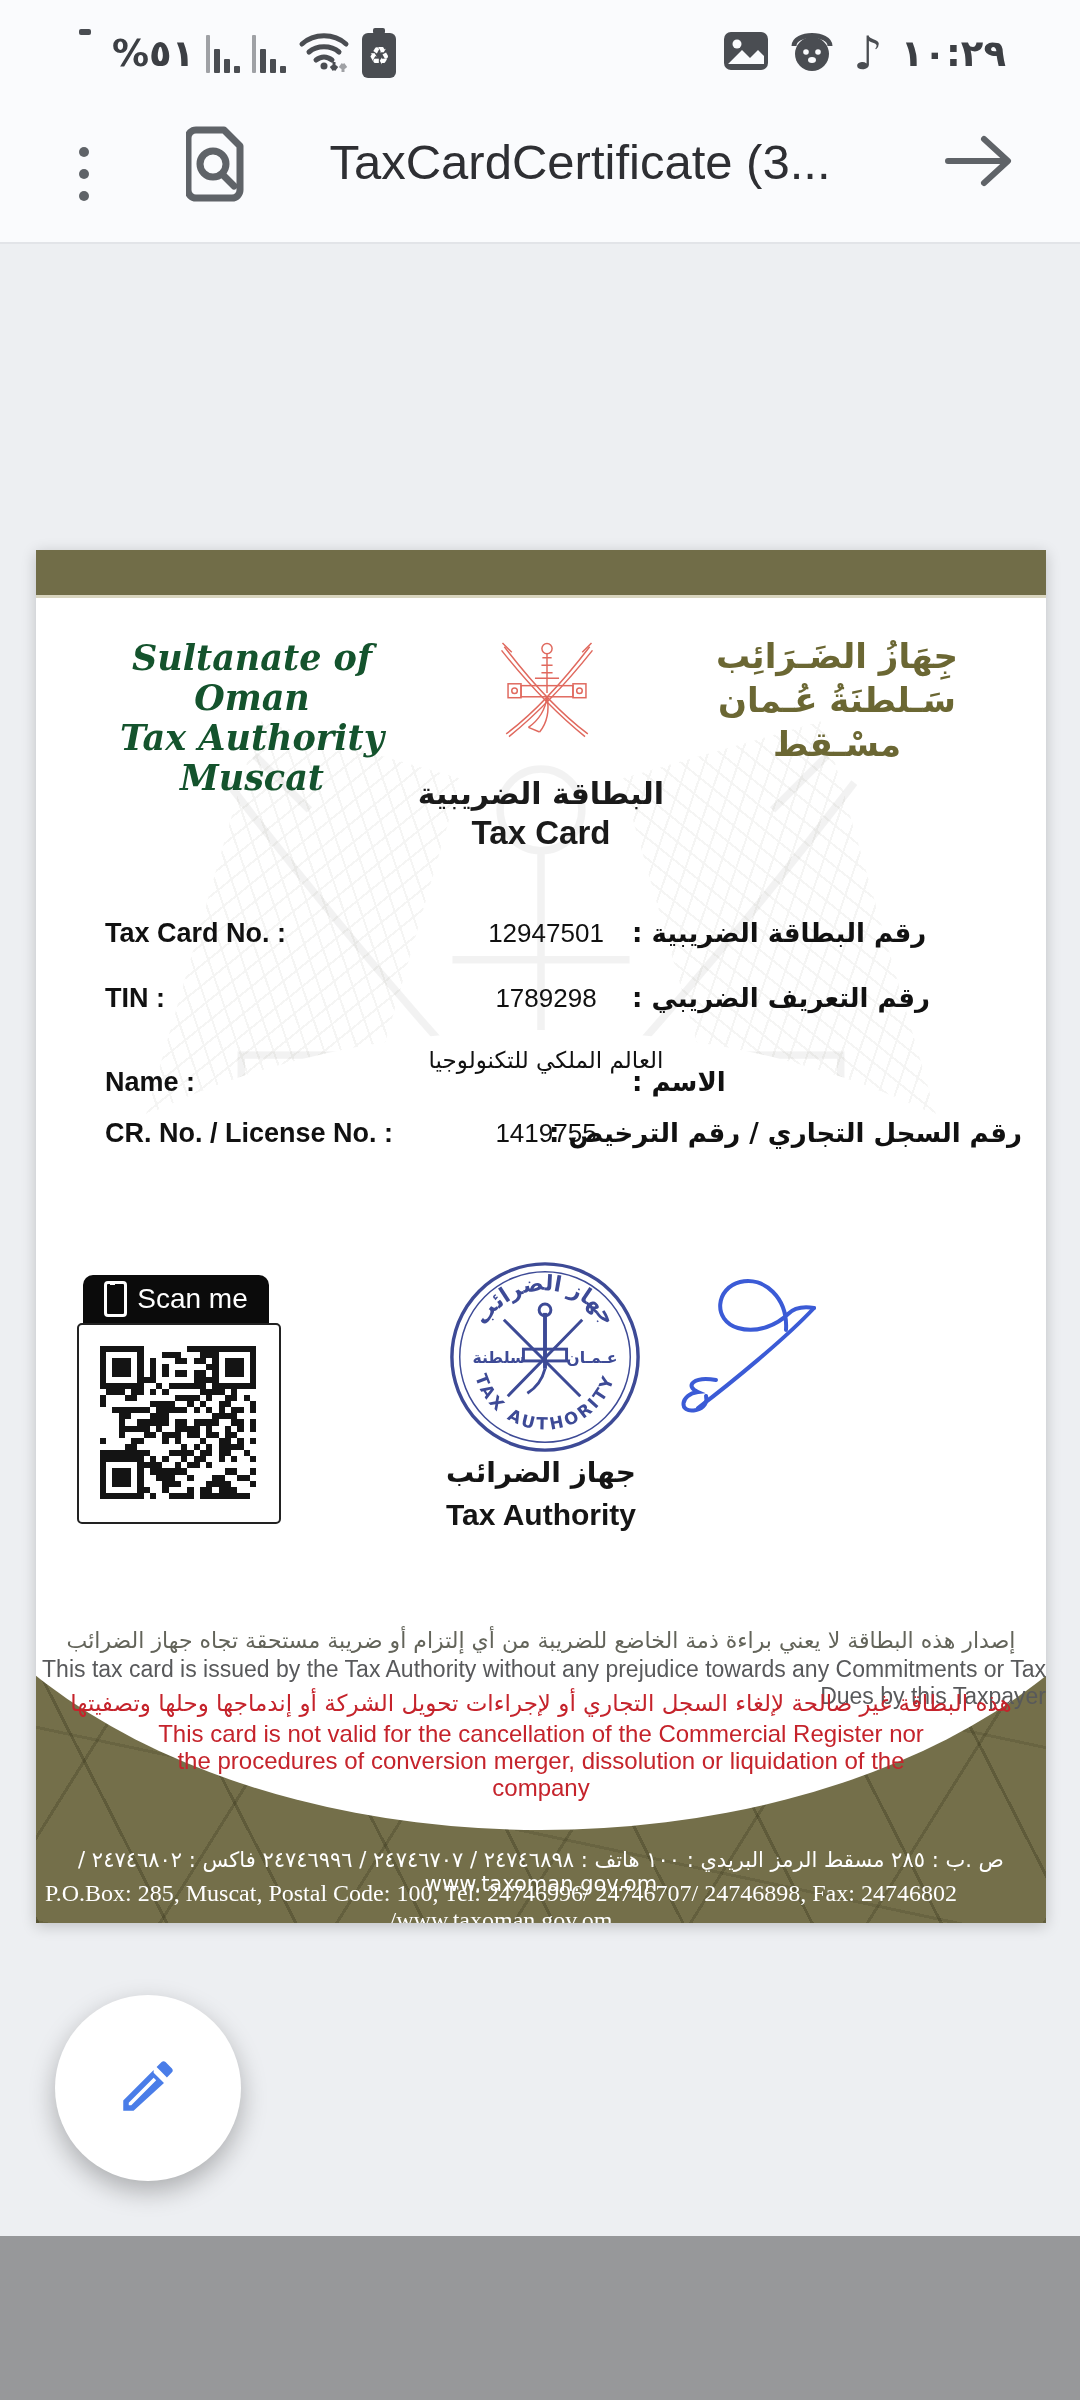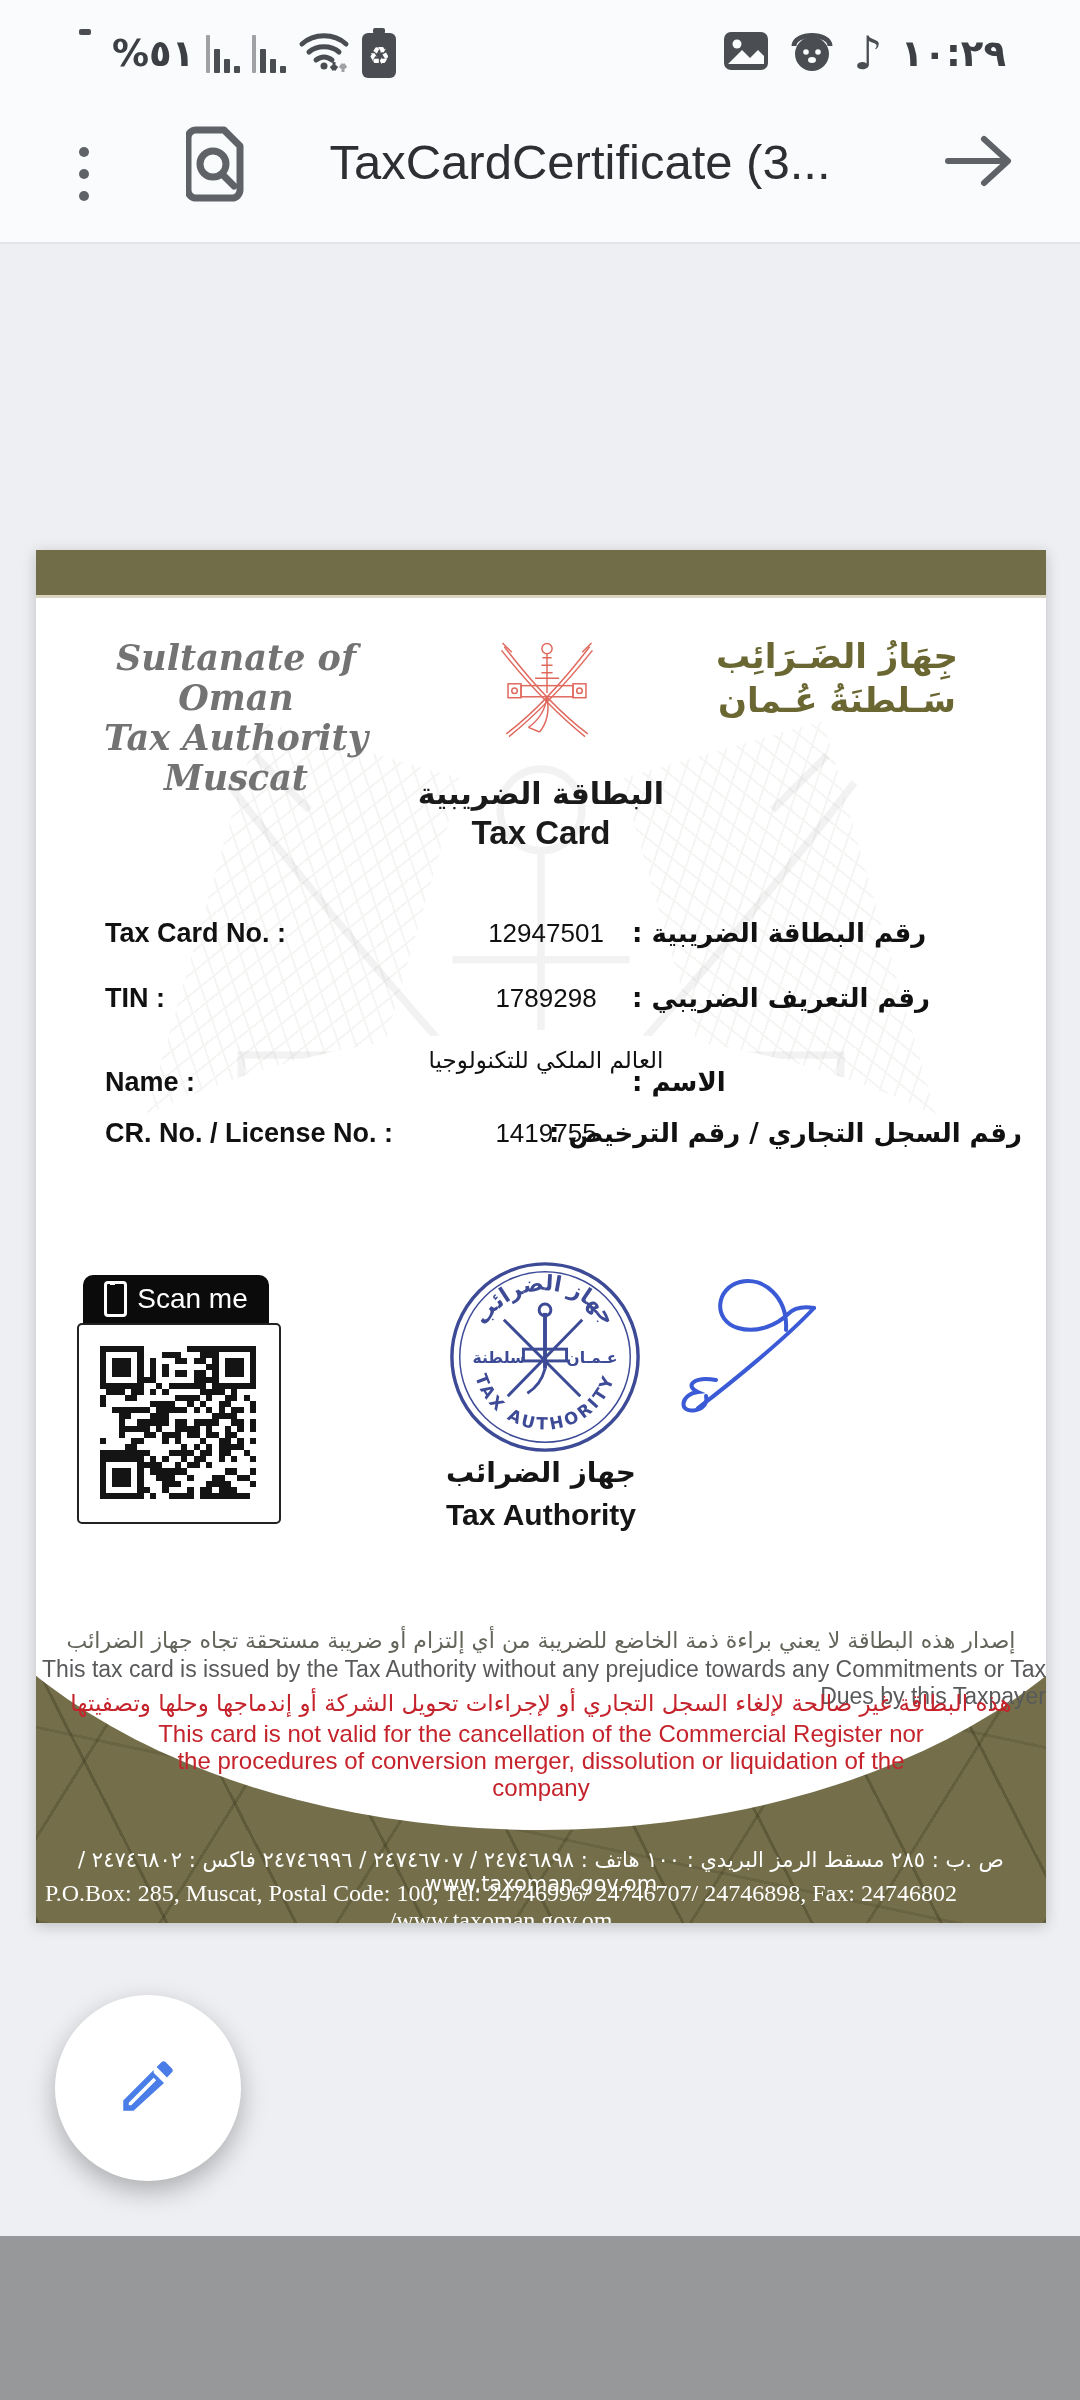--- a/index.html
+++ b/index.html
@@ -50,22 +50,22 @@
      repeating-linear-gradient(55deg,#55503a 0 2px,transparent 2px 16px),
      repeating-linear-gradient(-55deg,#55503a 0 2px,transparent 2px 16px);}
   .doc-footer{position:absolute;left:0;top:1105px;width:1010px;height:268px;background:#746f4a;z-index:1;}
   .doc-footer::after{content:"";position:absolute;inset:0;background:
      repeating-linear-gradient(63deg,rgba(40,38,16,.28) 0 3px,transparent 3px 115px),
      repeating-linear-gradient(-58deg,rgba(40,38,16,.22) 0 3px,transparent 3px 150px),
      repeating-linear-gradient(12deg,rgba(40,38,16,.15) 0 3px,transparent 3px 190px);}
   .footer-ellipse{position:absolute;left:-135px;top:480px;width:1280px;height:800px;border-radius:50%;
                   background:#fff;z-index:2;}
   .z3{z-index:3;}
-  .hdr-left{position:absolute;left:40px;top:88px;width:320px;text-align:center;font-size:35px;
-            line-height:40px;color:#737373;font-weight:bold;}
+  .hdr-left{position:absolute;left:56px;top:88px;width:320px;text-align:center;font-size:35px;
+            line-height:40px;color:#14532d;font-weight:bold;}
   .hdr-right{position:absolute;right:44px;top:84px;width:330px;text-align:center;font-size:34px;
              line-height:44px;color:#6b6733;font-weight:bold;direction:rtl;}
   .emblem{position:absolute;left:455px;top:80px;}
   .cardtitle-ar{position:absolute;left:0;top:226px;width:1010px;text-align:center;font-size:30px;
                 font-weight:bold;color:#1a1a1a;direction:rtl;}
   .cardtitle-en{position:absolute;left:0;top:264px;width:1010px;text-align:center;font-size:33px;
                 font-weight:bold;color:#1a1a1a;}
   .frow{position:absolute;left:0;width:1010px;height:40px;}
   .frow .lbl{position:absolute;left:69px;font-size:27px;font-weight:bold;color:#111;white-space:nowrap;}
   .frow .val{position:absolute;left:320px;width:380px;text-align:center;font-size:26px;color:#111;}
@@ -256,20 +256,21 @@
           <path d="M60 72 C58 88 50 98 40 105"></path>
           <path d="M60 72 C63 88 60 100 52 110"></path>
           <path d="M40 105 L52 110"></path>
         </g>
       </svg>
     </div>
 
     <div class="hdr-right ar z3">
       <div>جِهَازُ الضَـرَائِب</div>
       <div>سَـلطنَةُ عُـمان</div>
+      <div>مسْـقط</div>
     </div>
 
     <div class="cardtitle-ar ar z3">البطاقة الضريبية</div>
     <div class="cardtitle-en z3">Tax Card</div>
 
     <div class="frow z3" style="top:368px;">
       <span class="lbl">Tax Card No. :</span>
       <span class="val">12947501</span>
       <span class="alb ar">رقم البطاقة الضريبية :</span>
     </div>

